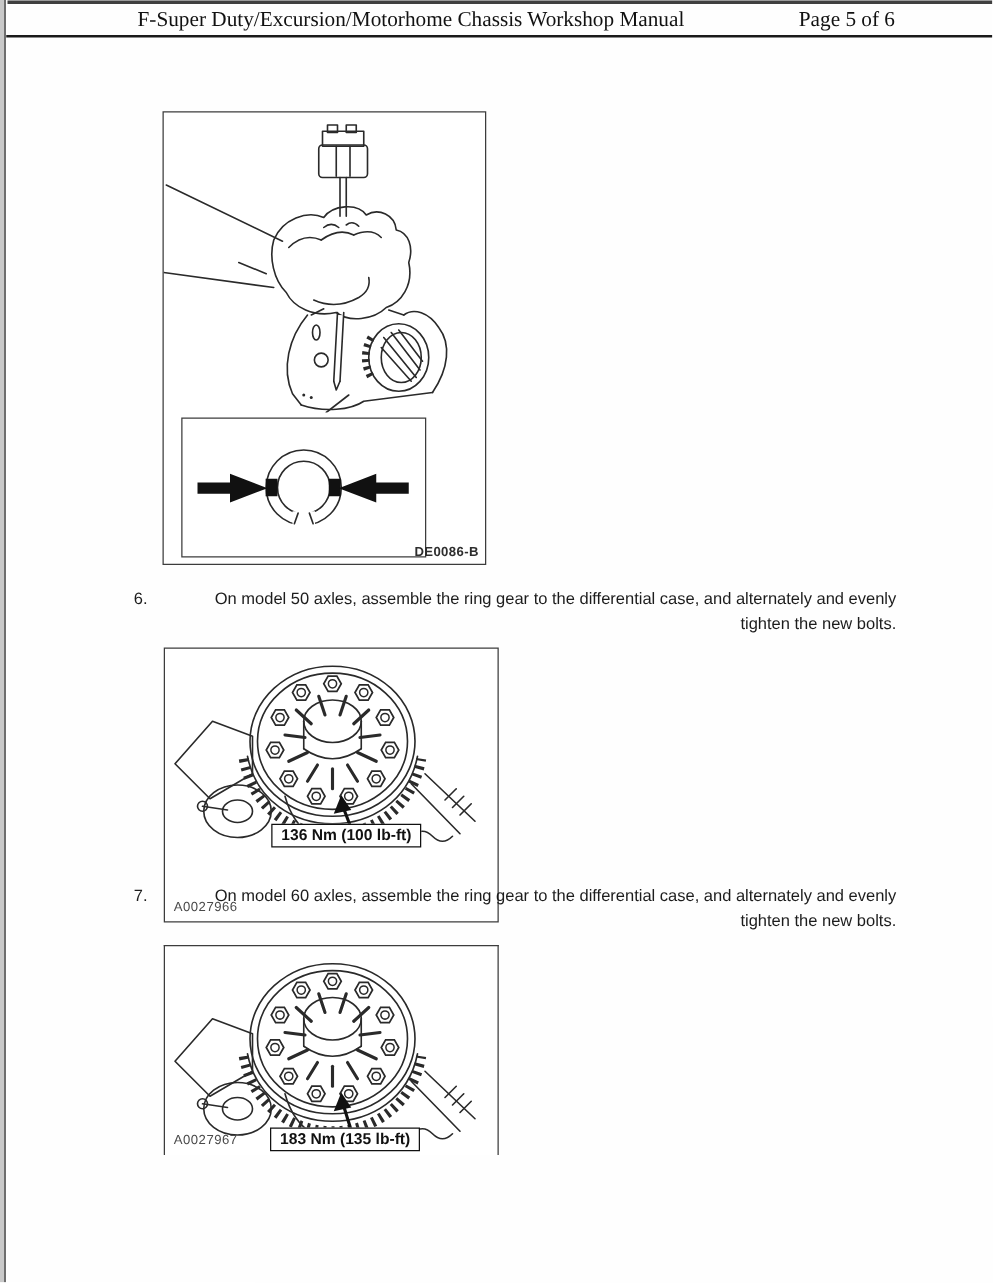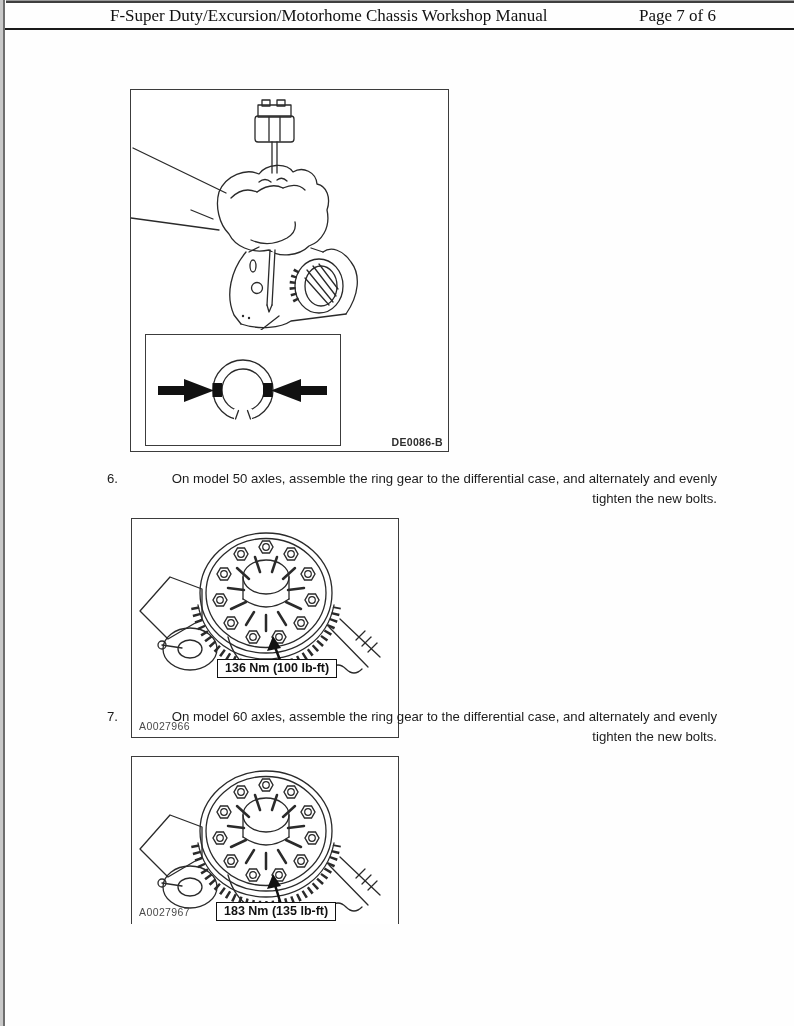--- a/index.html
+++ b/index.html
@@ -13,21 +13,21 @@
     background:linear-gradient(to right,#c9c9c9 0 3px,#6e6e6e 3px 5px,#ffffff 5px);}
   .header{
     position:absolute;left:6px;top:4px;width:788px;height:24px;
     display:flex;justify-content:space-between;align-items:flex-start;
     padding:2px 78px 0 104px;box-sizing:border-box;
     font-family:"Liberation Serif",serif;font-size:17px;color:#111;
   }
   .header-rule{position:absolute;left:5px;top:28px;width:789px;height:2px;background:#1a1a1a;}
   .figure{position:absolute;background:#fff;border:1.5px solid #3c3c3c;box-sizing:border-box;}
   .figure.no-bottom{border-bottom:none;}
-  .fig1{left:130px;top:89px;width:319px;height:363px;}
+  .fig1{left:130px;top:89px;width:259px;height:363px;}
   .fig2{left:131px;top:518px;width:268px;height:220px;}
   .fig3{left:131px;top:756px;width:268px;height:168px;}
   .inset-box{position:absolute;left:14px;top:244px;width:196px;height:112px;
     border:1.5px solid #3c3c3c;box-sizing:border-box;background:#fff;}
   .fig-code{position:absolute;left:7px;font-size:10.5px;color:#4a4a4a;letter-spacing:.4px;margin-top:34px;}
   .fig2 .fig-code{bottom:5px;}
   .fig3 .fig-code{bottom:6px;}
   .de-code{position:absolute;right:5px;bottom:3px;font-size:10.5px;font-weight:700;color:#2e2e2e;letter-spacing:.3px;}
   .torque-callout{
     position:absolute;border:1.7px solid #111;background:#fff;
@@ -46,21 +46,21 @@
 </head>
 <body>
 
 <div class="page">
 
   <div class="edge-top"></div>
   <div class="edge-left"></div>
 
   <div class="header">
     <span>F-Super Duty/Excursion/Motorhome Chassis Workshop Manual</span>
-    <span>Page 7 of 6</span>
+    <span>Page 5 of 6</span>
   </div>
   <div class="header-rule"></div>
 
   <div class="figure fig1">
     <svg width="264" height="240" viewBox="0 0 264 240">
 
       <rect class="ln" x="131" y="10" width="8" height="6"></rect>
       <rect class="ln" x="146" y="10" width="8" height="6"></rect>
       <rect class="ln" x="127" y="15" width="33" height="12"></rect>
       <rect class="ln" x="124" y="26" width="39" height="26" rx="3"></rect>

